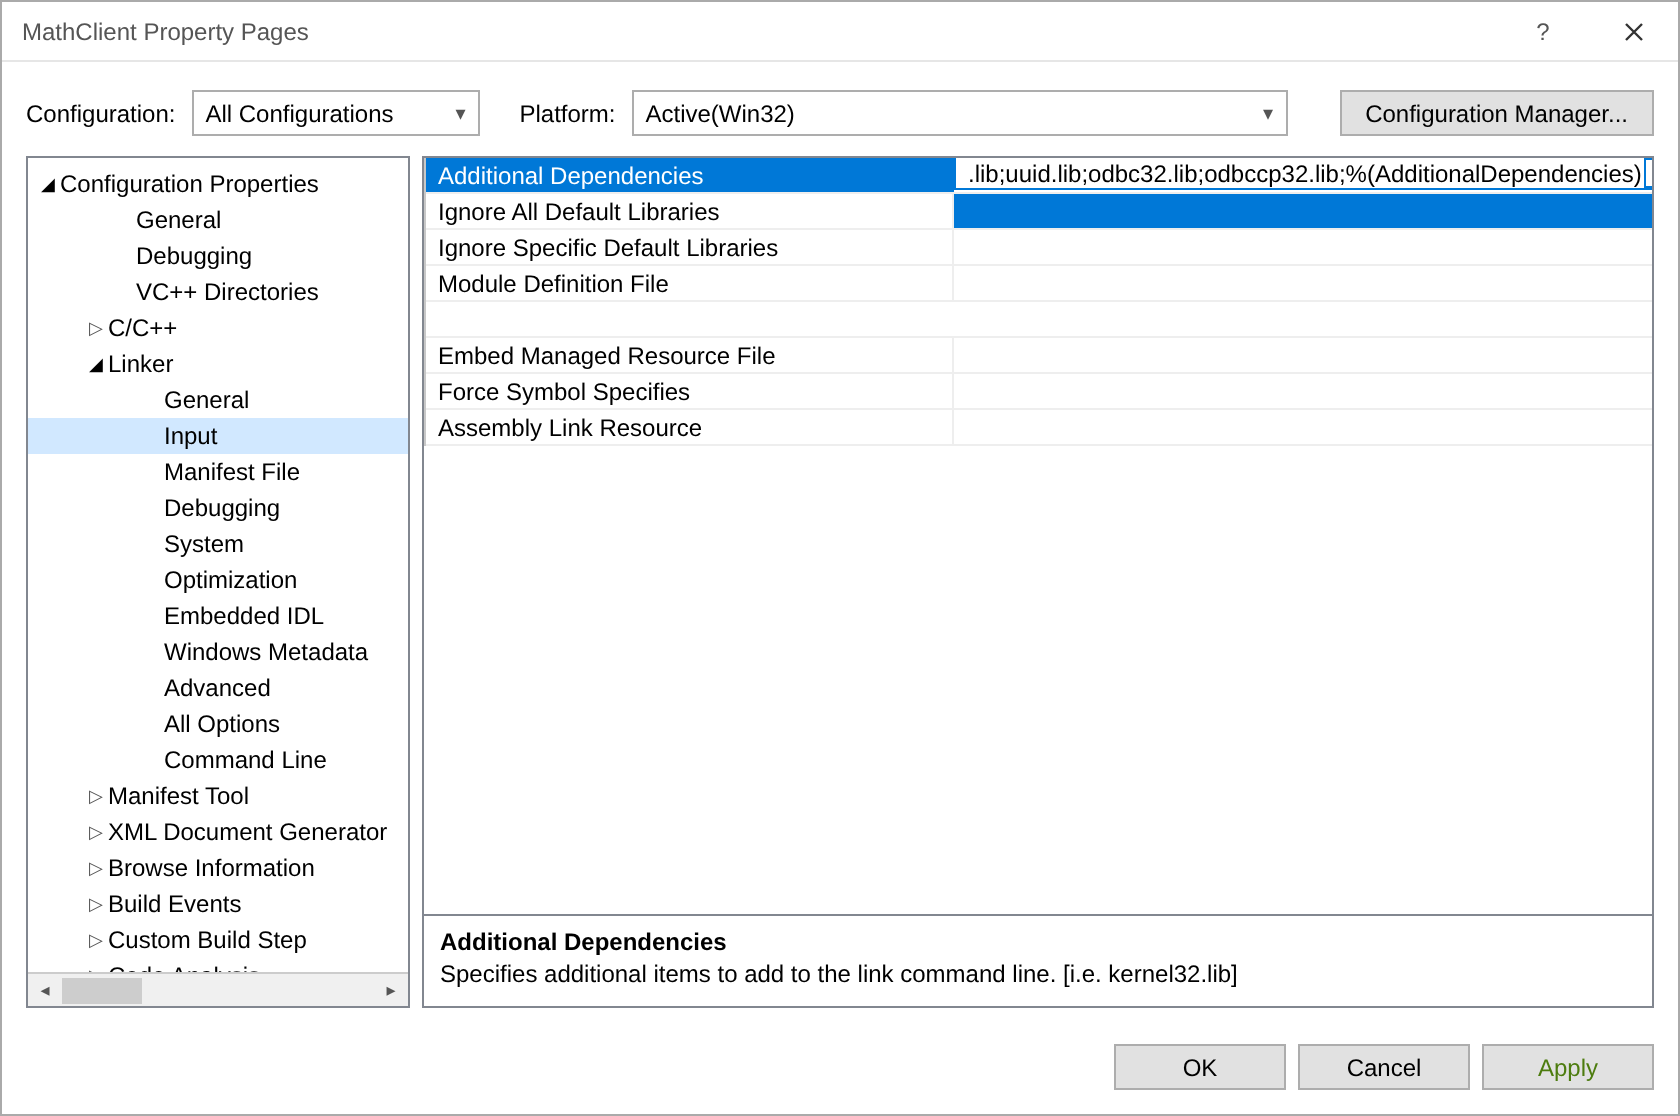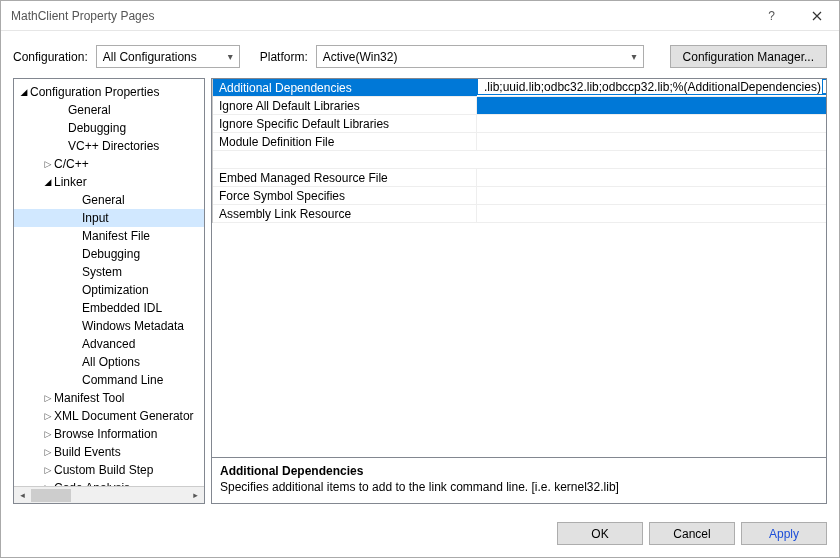--- a/index.html
+++ b/index.html
@@ -6,21 +6,21 @@
   body { margin: 0; background: #fff; color: #000; }
   .window { width: 840px; height: 558px; border: 1px solid #aaa; display: flex; flex-direction: column; background: #fff; }
   .titlebar { height: 30px; display: flex; align-items: center; padding: 0 0 0 10px; color: #555; border-bottom: 1px solid #e6e6e6; }
   .titlebar .title { flex: 1; }
   .titlebar .btn { width: 45px; height: 100%; display: flex; align-items: center; justify-content: center; color: #555; }
   .topbar { display: flex; align-items: center; padding: 14px 12px 10px 12px; gap: 8px; }
   .label { color: #000; }
   .combo { border: 1px solid #adadad; background: #fff; height: 23px; display: flex; align-items: center; padding: 0 6px; position: relative; }
   .combo .arrow { margin-left: auto; color: #555; font-size: 10px; }
   .btn-flat { border: 1px solid #adadad; background: #e1e1e1; height: 23px; padding: 4px 12px; display: flex; align-items: center; }
-  .btn-flat.disabled { color: #1d4ed8; }
+  .btn-flat.disabled { color: #4d7c0f; }
   .body { flex: 1; display: flex; padding: 0 12px 8px 12px; gap: 6px; min-height: 0; }
   .tree-wrap { width: 192px; border: 1px solid #828790; display: flex; flex-direction: column; }
   .tree { flex: 1; overflow: hidden; padding: 4px 0; }
   .tree-item { display: flex; align-items: center; height: 18px; white-space: nowrap; }
   .tree-item.selected { background: #d1e8ff; }
   .arrow-t { width: 12px; text-align: center; color: #555; font-size: 9px; }
   .arrow-t.filled { color: #000; }
   .scrollbar-h { height: 17px; border-top: 1px solid #ccc; background: #f0f0f0; display: flex; align-items: center; }
   .sb-btn { width: 17px; height: 100%; display:flex; align-items:center; justify-content:center; color:#555; font-size:9px; }
   .sb-track { flex:1; height:100%; position:relative; }

